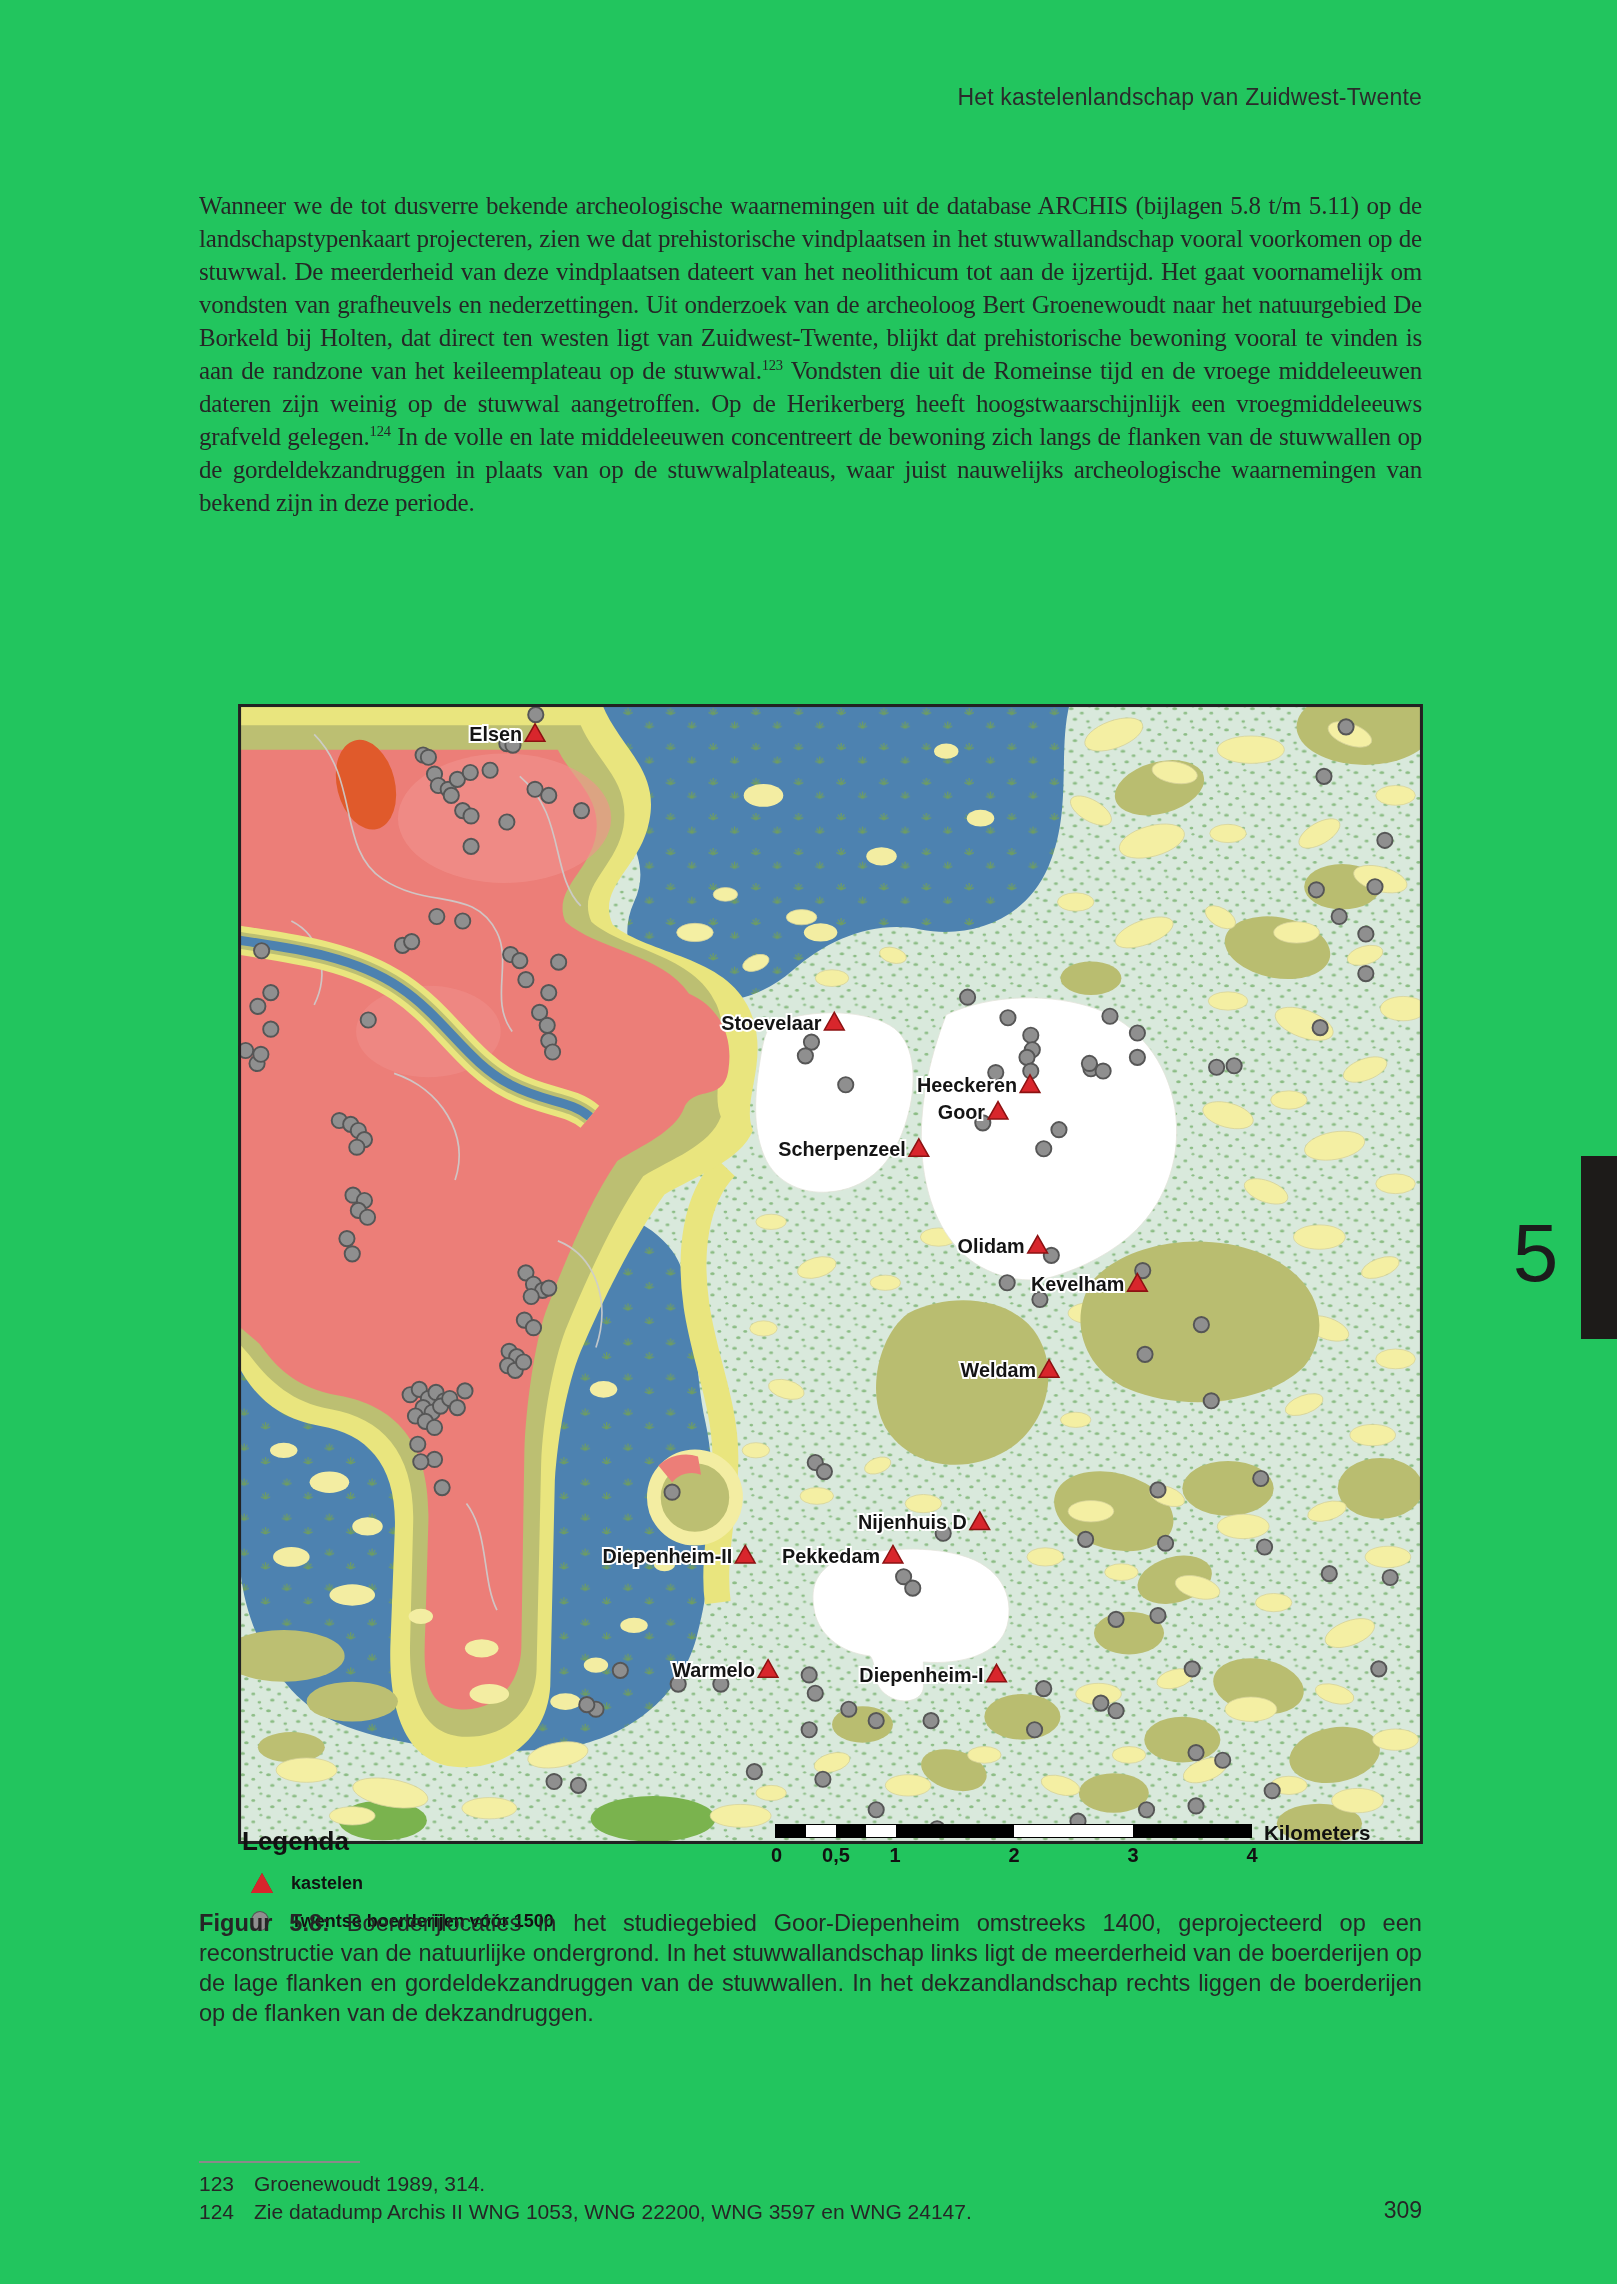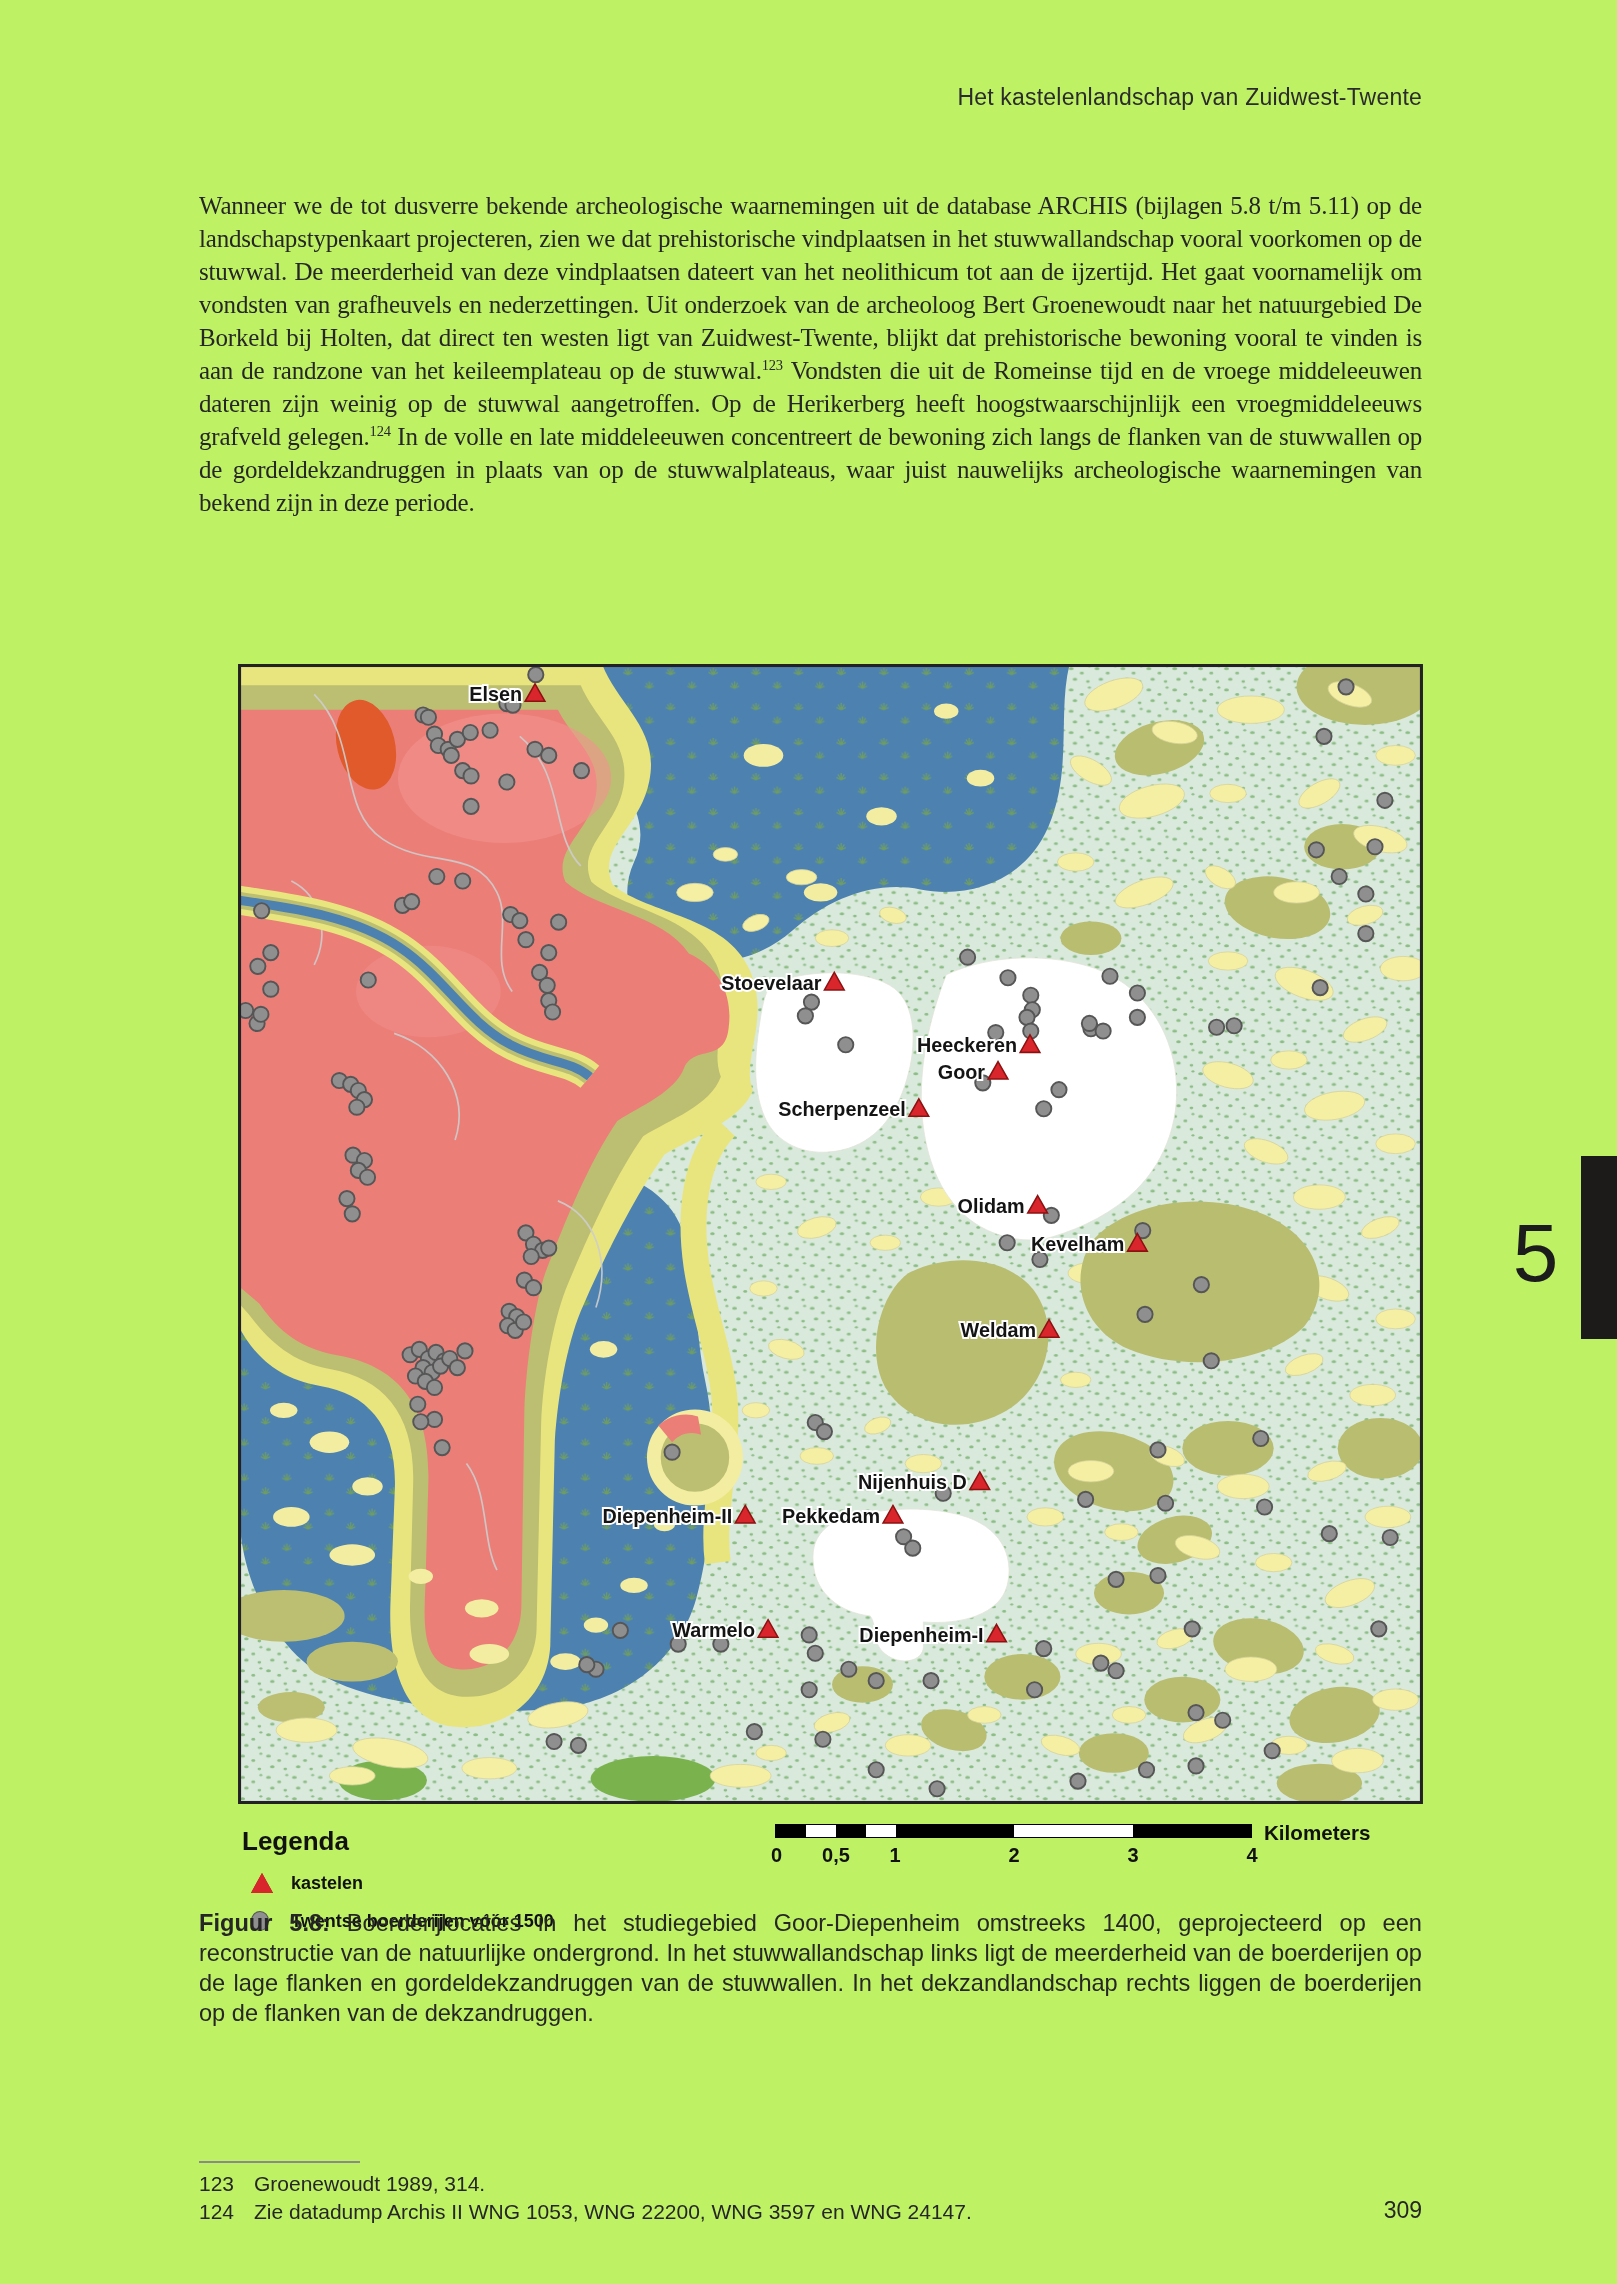--- a/index.html
+++ b/index.html
@@ -1,31 +1,31 @@
 <!DOCTYPE html>
 <html style="font-size:12px"><head>
 <meta charset="utf-8">
 <style>
   html,body{margin:0;padding:0;background:#888;}
   .page{
-    position:relative; width:1618px; height:2284px; background:#bef264;
+    position:relative; width:1618px; height:2284px; background:#22c55e;
     font-family:"Liberation Sans", sans-serif; color:#232323; overflow:hidden;
   }
   .running-header{
     position:absolute; right:196px; top:84px; font-size:23px; color:#2b2b2b;
     letter-spacing:0.2px;
   }
   .body-paragraph{
     position:absolute; left:199px; top:189px; width:1223px;
     font-size:25px; line-height:33px; text-align:justify; color:#262626;
     letter-spacing:-0.2px;
     font-family:Liberation Serif, serif;
   }
   .body-paragraph sup{font-size:.58em; line-height:0; vertical-align:super;}
-  .map-wrap{position:absolute; left:238px; top:664px; width:1185px; height:1140px;}
+  .map-wrap{position:absolute; left:238px; top:704px; width:1185px; height:1140px;}
   .map-wrap svg{display:block; width:100%; height:100%;}
   .castle-label{font:700 26px "Liberation Sans",sans-serif; fill:#141414;
     stroke:#ffffff; stroke-width:5px; paint-order:stroke; text-anchor:end;}
   .castle-tri{fill:#d8262c; stroke:#8c1212; stroke-width:2;}
   .farm-dot{fill:#8f8f8f; stroke:#565656; stroke-width:2.5;}
   .legend-title{position:absolute; left:242px; top:1826px; font-size:26px; font-weight:700; color:#111;}
   .legend-items{position:absolute; left:251px; top:1864px;}
   .legend-row{display:flex; align-items:center; height:38px;}
   .legend-sym{width:40px; display:flex; justify-content:flex-start; align-items:center;}
   .sym-triangle{width:0;height:0;border-left:11.4px solid transparent;border-right:11.4px solid transparent;

